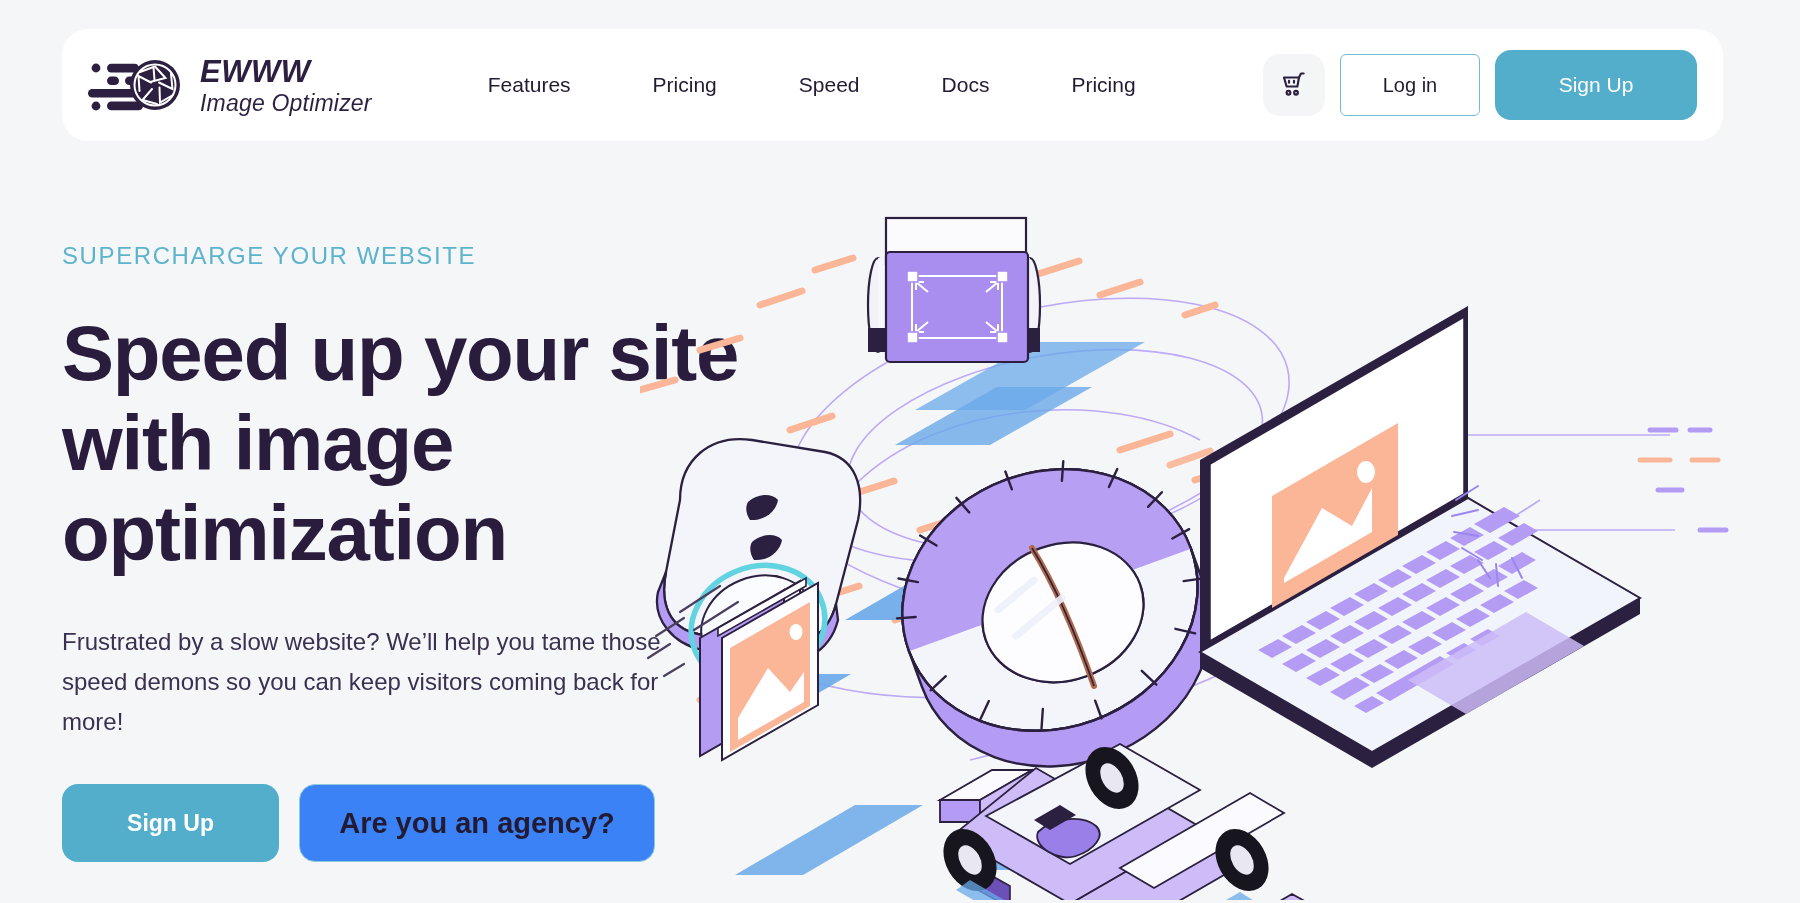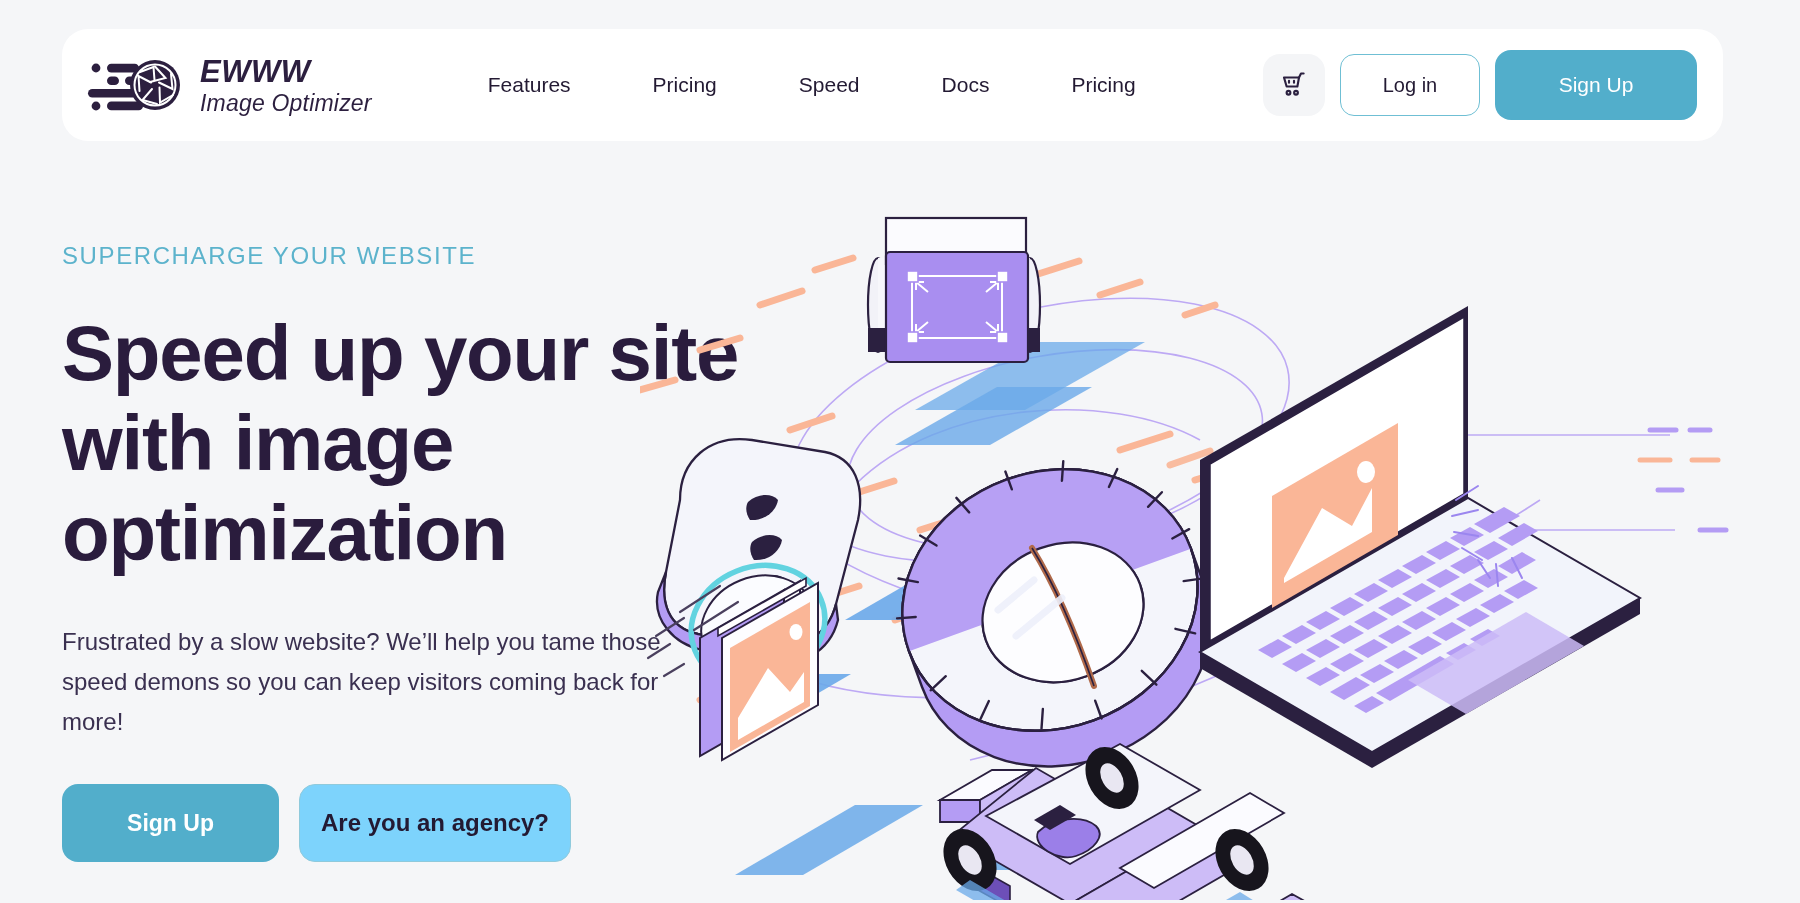--- a/index.html
+++ b/index.html
@@ -47,21 +47,21 @@
     display:flex; align-items:center; gap:15px;
     margin-left:auto; margin-right:26px;
   }
   .cart-btn{
     width:62px; height:62px; border-radius:17px;
     background:#f4f5f7; border:none;
     display:flex; align-items:center; justify-content:center;
     cursor:pointer;
   }
   .btn-login{
-    width:140px; height:62px; border-radius:14px;
+    width:140px; height:62px; border-radius:6px;
     border:1.6px solid #6fbfd4; background:#fff;
     color:#231a33; font-size:20px;
     display:flex; align-items:center; justify-content:center;
     cursor:pointer; font-family:inherit;
   }
   .btn-signup-top{
     width:202px; height:70px; border-radius:16px;
     border:none; background:#52aecb; color:#ffffff;
     font-size:21px;
     display:flex; align-items:center; justify-content:center;
@@ -88,23 +88,23 @@
   }
   .cta-row{ margin-top:42px; display:flex; gap:20px; }
   .btn-signup{
     width:217px; height:78px; border-radius:16px;
     background:#52aecb; border:none; color:#ffffff;
     font-size:23px; font-weight:700;
     display:flex; align-items:center; justify-content:center;
     cursor:pointer; font-family:inherit;
   }
   .btn-agency{
-    width:272px; height:78px; border-radius:16px;
-    background:#7dd3fc; border:1.6px solid #8fcadc;
-    color:#231a33; font-size:24px; font-weight:700;
+    width:356px; height:78px; border-radius:16px;
+    background:#3b82f6; border:1.6px solid #8fcadc;
+    color:#231a33; font-size:29px; font-weight:700;
     display:flex; align-items:center; justify-content:center;
     cursor:pointer; font-family:inherit;
   }
 
   
   .hero-art{
     position:absolute; left:640px; top:200px;
     width:1160px; height:700px;
   }
   .hero-art svg{ display:block; width:100%; height:100%; }

